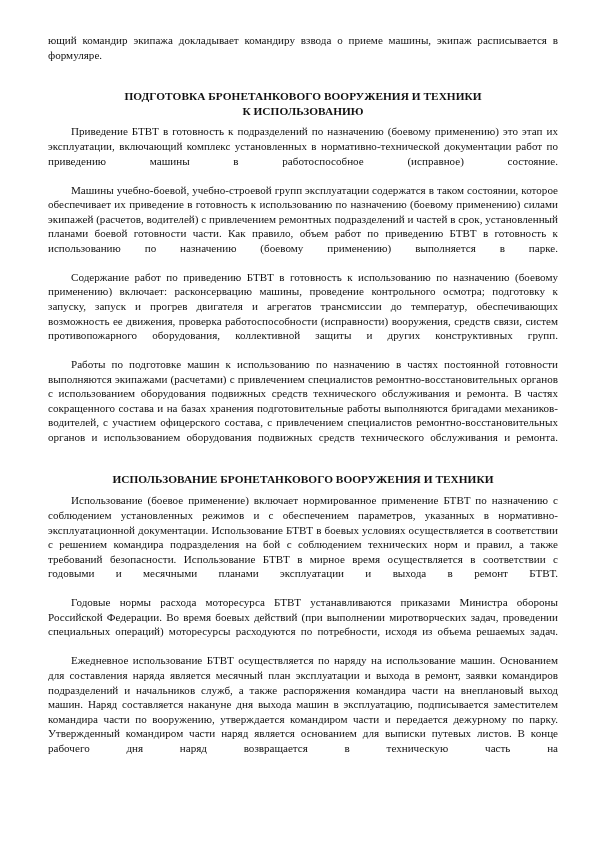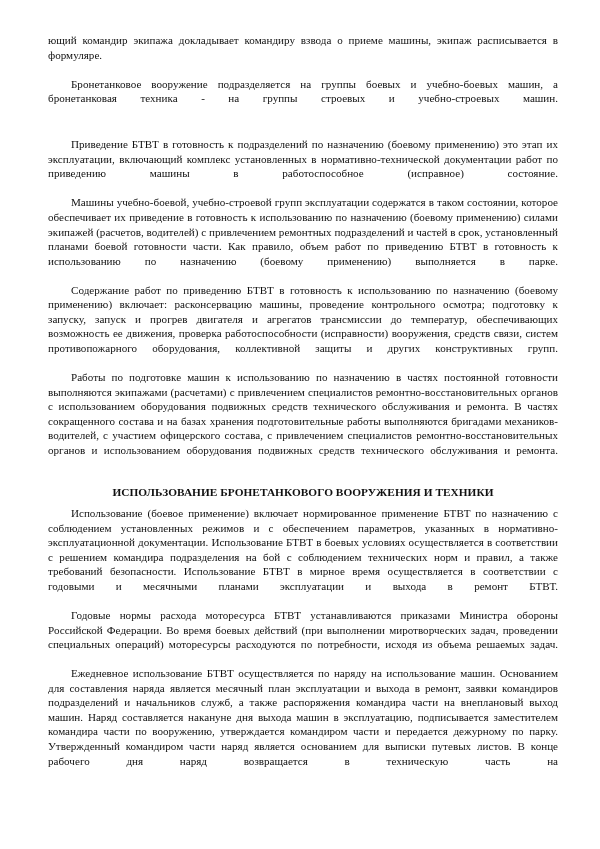--- a/index.html
+++ b/index.html
@@ -58,23 +58,22 @@
     display: inline-block;
     width: 100%;
   }
 </style>
 </head>
 <body>
 
 <div class="page">
   <div class="doc-body" id="doc-body">
       <p class="para no-indent">ющий командир экипажа докладывает командиру взвода о приеме машины, экипаж расписывается в формуляре.</p>
-      <p class="para">Бронетанковое вооружение подразделяется на группы боевых и учебно-боевых машин, а бронетанковая техника - на группы строевых и учебно-строевых машин.</p>
       <div class="gap-before-heading"></div>
-      <h2 class="heading"></h2>
+      <h2 class="heading"><span class="heading-line1">ПОДГОТОВКА БРОНЕТАНКОВОГО ВООРУЖЕНИЯ И ТЕХНИКИ</span><span class="heading-line2">К ИСПОЛЬЗОВАНИЮ</span></h2>
       <div class="gap-after-heading"></div>
       <p class="para">Приведение БТВТ в готовность к подразделений по назначению (боевому применению) это этап их эксплуатации, включающий комплекс установленных в нормативно-технической документации работ по приведению машины в работоспособное (исправное) состояние.</p>
       <p class="para">Машины учебно-боевой, учебно-строевой групп эксплуатации содержатся в таком состоянии, которое обеспечивает их приведение в готовность к использованию по назначению (боевому применению) силами экипажей (расчетов, водителей) с привлечением ремонтных подразделений и частей в срок, установленный планами боевой готовности части. Как правило, объем работ по приведению БТВТ в готовность к использованию по назначению (боевому применению) выполняется в парке.</p>
       <p class="para">Содержание работ по приведению БТВТ в готовность к использованию по назначению (боевому применению) включает: расконсервацию машины, проведение контрольного осмотра; подготовку к запуску, запуск и прогрев двигателя и агрегатов трансмиссии до температур, обеспечивающих возможность ее движения, проверка работоспособности (исправности) вооружения, средств связи, систем противопожарного оборудования, коллективной защиты и других конструктивных групп.</p>
       <p class="para">Работы по подготовке машин к использованию по назначению в частях постоянной готовности выполняются экипажами (расчетами) с привлечением специалистов ремонтно-восстановительных органов с использованием оборудования подвижных средств технического обслуживания и ремонта. В частях сокращенного состава и на базах хранения подготовительные работы выполняются бригадами механиков-водителей, с участием офицерского состава, с привлечением специалистов ремонтно-восстановительных органов и использованием оборудования подвижных средств технического обслуживания и ремонта.</p>
       <div class="gap-before-heading2"></div>
       <h2 class="heading"><span class="heading-line1">ИСПОЛЬЗОВАНИЕ БРОНЕТАНКОВОГО ВООРУЖЕНИЯ И ТЕХНИКИ</span></h2>
       <div class="gap-after-heading2"></div>
       <p class="para">Использование (боевое применение) включает нормированное применение БТВТ по назначению с соблюдением установленных режимов и с обеспечением параметров, указанных в нормативно-эксплуатационной документации. Использование БТВТ в боевых условиях осуществляется в соответствии с решением командира подразделения на бой с соблюдением технических норм и правил, а также требований безопасности. Использование БТВТ в мирное время осуществляется в соответствии с годовыми и месячными планами эксплуатации и выхода в ремонт БТВТ.</p>
       <p class="para">Годовые нормы расхода моторесурса БТВТ устанавливаются приказами Министра обороны Российской Федерации. Во время боевых действий (при выполнении миротворческих задач, проведении специальных операций) моторесурсы расходуются по потребности, исходя из объема решаемых задач.</p>

